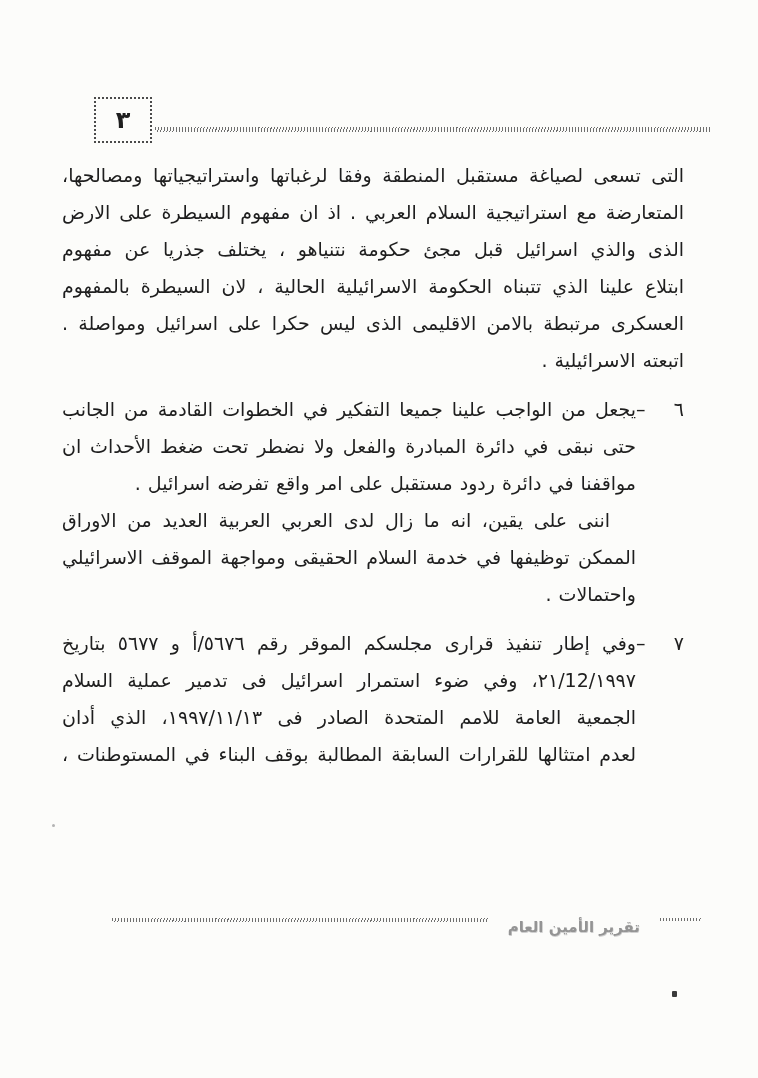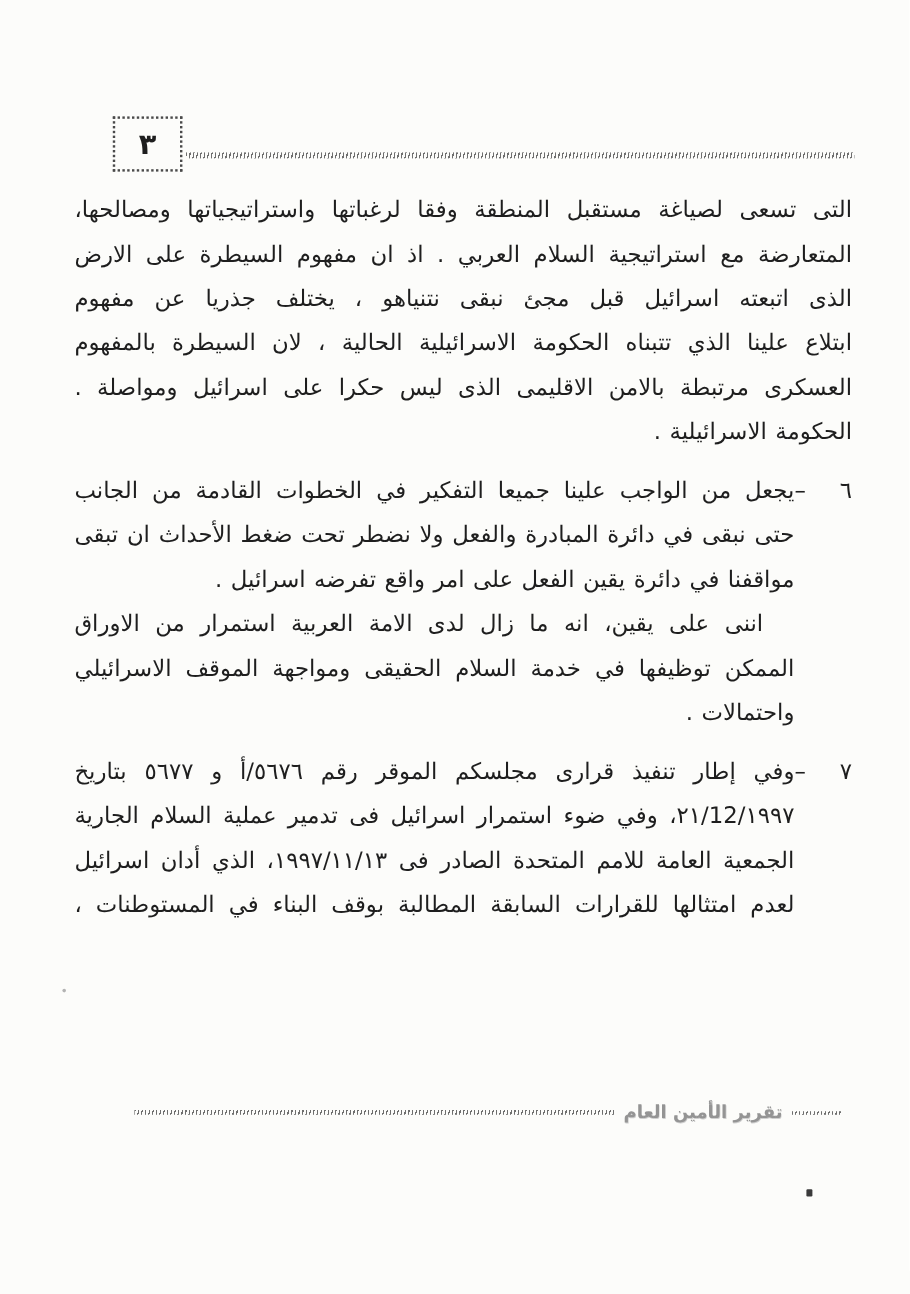--- a/index.html
+++ b/index.html
@@ -27,21 +27,21 @@
   }
   .pagenum{font-size:24px;font-weight:bold;line-height:1;}
   
   .hatch{
     background:repeating-linear-gradient(100deg,var(--rule) 0px,var(--rule) 1px,transparent 1px,transparent 3px);
     opacity:.82;
   }
   .top-rule{position:absolute;left:155px;right:46px;top:127px;height:5px;}
   
   .main{
-    position:absolute;top:157px;left:62px;right:48px;
+    position:absolute;top:157px;left:62px;right:74px;
     direction:rtl;
   }
   .line{
     font-size:19px;line-height:37px;height:37px;overflow:hidden;
     text-align:justify;text-align-last:justify;
     word-spacing:1px;
   }
   .line.end{text-align-last:start;}
   .para{margin:0;}
   .para + .para{margin-top:12px;}
@@ -49,21 +49,21 @@
   .num-col{
     flex:none;width:48px;
     display:flex;justify-content:space-between;align-items:flex-start;
     font-size:19px;line-height:37px;
   }
   .para-body{flex:1;min-width:0;}
   .sub .first{text-indent:26px;}
   
   .footer{
     position:absolute;left:112px;right:56px;top:918px;
-    display:flex;align-items:center;gap:8px;direction:ltr;
+    display:flex;align-items:flex-start;gap:20px;direction:ltr;
   }
   .footer-rule-long{flex:1;height:4px;}
   .footer-rule-short{flex:none;width:42px;height:3px;}
   .stamp{
     flex:none;
     font-size:15px;font-weight:bold;
     color:var(--stamp);
     letter-spacing:.5px;
     text-shadow:.5px .5px 0 #cfcfcf;
     direction:rtl;
@@ -81,37 +81,37 @@
   <div class="pagenum-box">
     <span class="pagenum">٣</span>
   </div>
   <div class="top-rule hatch"></div>
 
   <div class="main">
 
     <section class="para">
       <div class="line">التى تسعى لصياغة مستقبل المنطقة وفقا لرغباتها واستراتيجياتها ومصالحها،</div>
       <div class="line">المتعارضة مع استراتيجية السلام العربي . اذ ان مفهوم السيطرة على الارض</div>
-      <div class="line">الذى اتبعته اسرائيل قبل مجئ نبقى نتنياهو ، يختلف جذريا عن مفهوم</div>
+      <div class="line">الذى والذي اسرائيل قبل مجئ حكومة نتنياهو ، يختلف جذريا عن مفهوم</div>
       <div class="line">ابتلاع علينا الذي تتبناه الحكومة الاسرائيلية الحالية ، لان السيطرة بالمفهوم</div>
       <div class="line">العسكرى مرتبطة بالامن الاقليمى الذى ليس حكرا على اسرائيل ومواصلة .</div>
-      <div class="line end">الحكومة الاسرائيلية .</div>
+      <div class="line end">اتبعته الاسرائيلية .</div>
     </section>
 
     <section class="para numbered">
       <div class="num-col">
         <span>٦</span>
         <span>–</span>
       </div>
       <div class="para-body">
         <div class="line">يجعل من الواجب علينا جميعا التفكير في الخطوات القادمة من الجانب العربي</div>
         <div class="line">حتى نبقى في دائرة المبادرة والفعل ولا نضطر تحت ضغط الأحداث ان تبقى</div>
-        <div class="line end">مواقفنا في دائرة يقين الفعل على امر واقع تفرضه اسرائيل .</div>
+        <div class="line end">مواقفنا في دائرة ردود مستقبل على امر واقع تفرضه اسرائيل .</div>
         <div class="sub">
-          <div class="line first">اننى على يقين، انه ما زال لدى الامة العربية استمرار من الاوراق</div>
+          <div class="line first">اننى على يقين، انه ما زال لدى العربي العربية العديد من الاوراق</div>
           <div class="line">الممكن توظيفها في خدمة السلام الحقيقى ومواجهة الموقف الاسرائيلي المراوغ</div>
           <div class="line end">واحتمالات .</div>
         </div>
       </div>
     </section>
 
     <section class="para numbered">
       <div class="num-col">
         <span>٧</span>
         <span>–</span>

